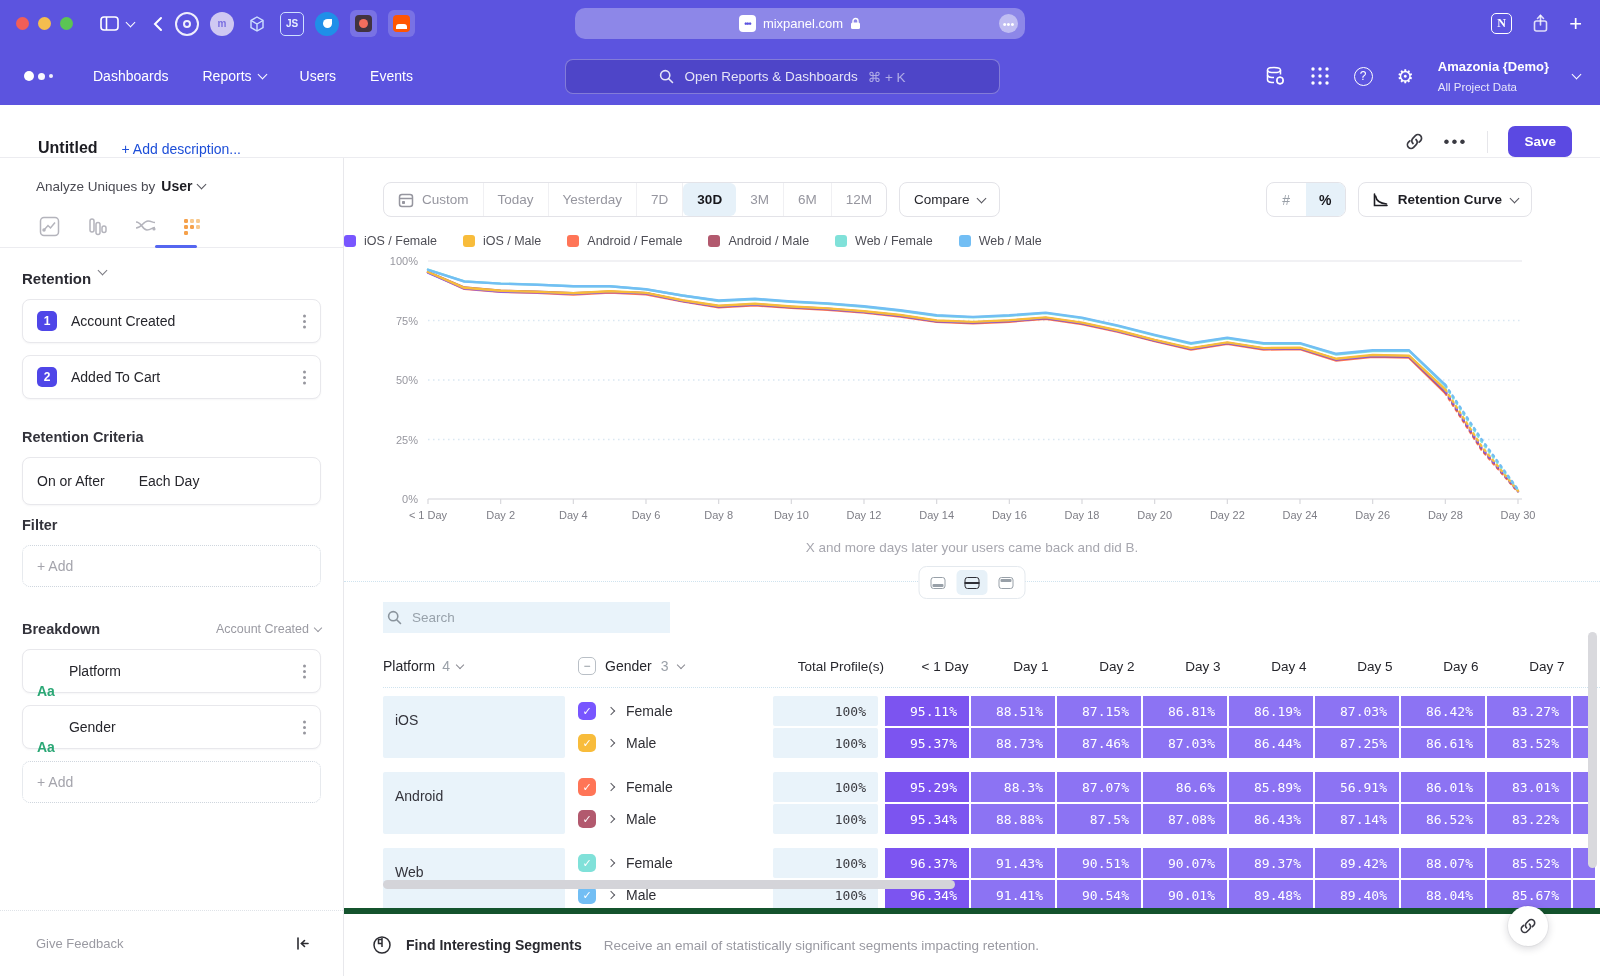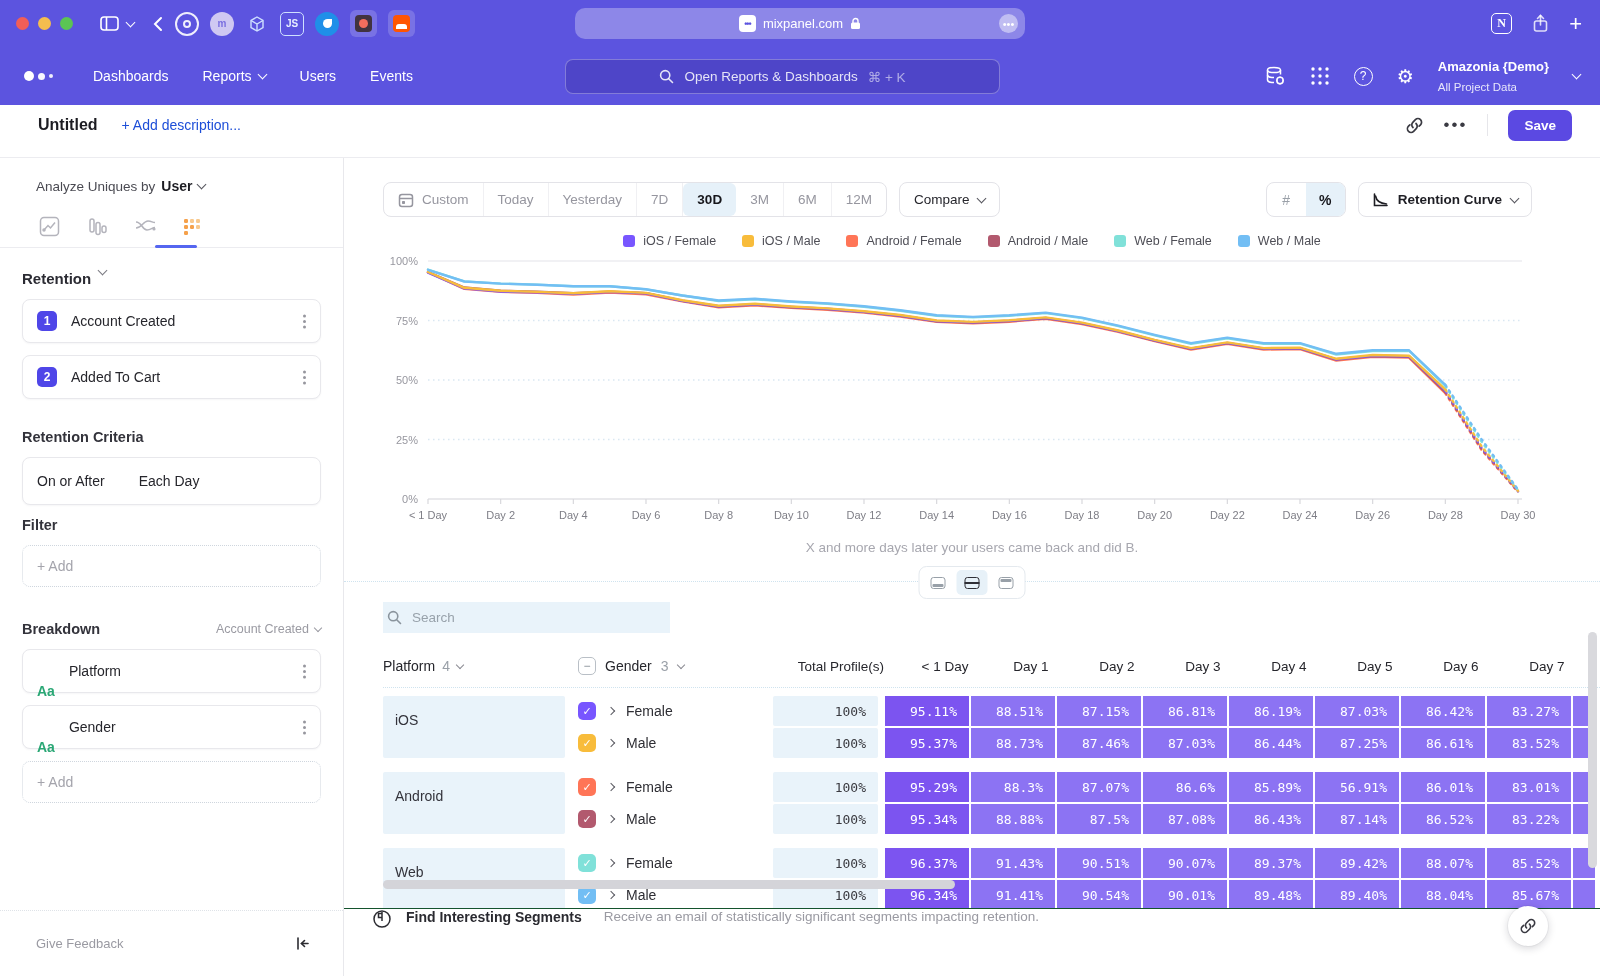--- a/index.html
+++ b/index.html
@@ -32,21 +32,21 @@
   .proj { text-align:left; line-height:1.25; }
   .proj .p1 { font-size:13px; font-weight:bold; }
   .proj .p2 { font-size:11.5px; opacity:.85; }
 
   
   .chev { width:7px; height:7px; border-right:1.6px solid currentColor; border-bottom:1.6px solid currentColor; transform:rotate(45deg); display:inline-block; margin-top:-3px; flex:none; }
   .chev-r { width:6px; height:6px; border-right:1.6px solid #5a5a62; border-bottom:1.6px solid #5a5a62; transform:rotate(-45deg); display:inline-block; flex:none; }
   .kebab { width:3px; height:3px; border-radius:50%; background:#96969e; box-shadow:0 -5.5px 0 #96969e, 0 5.5px 0 #96969e; flex:none; }
 
   
-  .rheader { height:53px; background:#fff; border-bottom:1px solid #ececf0; display:flex; align-items:center; padding:0 28px 12px 38px; position:relative; }
+  .rheader { height:53px; background:#fff; border-bottom:1px solid #ececf0; display:flex; align-items:flex-end; padding:0 28px 0 38px; position:relative; }
   .rtitle { font-size:16px; font-weight:bold; color:#1c1c22; margin-right:24px; }
   .rdesc { font-size:14px; color:#1d4ed8; }
   .rh-right { position:absolute; right:28px; display:flex; align-items:center; gap:20px; }
   .vline { width:1px; height:22px; background:#e6e6ea; }
   .save-btn { background:#5b49e2; color:#fff; font-size:13.5px; font-weight:bold; border:none; border-radius:7px; padding:8px 16px; }
 
   
   .content { display:flex; height:818px; position:relative; }
   .sidebar { width:344px; flex:none; border-right:1px solid #e8e8ec; position:relative; background:#fff; }
   .main { flex:1; position:relative; overflow:hidden; background:#fff; }
@@ -81,21 +81,21 @@
   .cmp-btn { margin-left:12px; height:35px; border:1px solid #e3e3e8; border-radius:8px; background:#fff; display:flex; align-items:center; gap:9px; padding:0 14px; font-size:13.5px; color:#26262c; }
   .cmp-btn .chev { color:#55555d; }
   .tb-right { margin-left:auto; display:flex; align-items:center; gap:12px; }
   .vt { display:flex; border:1px solid #e3e3e8; border-radius:8px; overflow:hidden; height:35px; }
   .vt span { width:39px; display:flex; align-items:center; justify-content:center; font-size:14px; color:#9aa0a8; }
   .vt span.active { background:#e6f1f9; color:#17171c; font-weight:bold; }
   .curve-btn { height:35px; border:1px solid #e3e3e8; border-radius:8px; background:#fff; display:flex; align-items:center; gap:9px; padding:0 13px; font-size:13.5px; font-weight:bold; color:#1e1e24; }
   .curve-btn .chev { color:#55555d; }
 
   
-  .legend { margin-top:17px; display:flex; justify-content:center; gap:26px; }
+  .legend { margin-top:17px; display:flex; justify-content:flex-start; gap:26px; }
   .lg-item { display:flex; align-items:center; gap:8px; font-size:12.5px; color:#4e4e56; }
   .lg-sw { width:12px; height:12px; border-radius:3px; flex:none; }
   .chartwrap { margin-left:26px; margin-top:4px; }
   .caption { text-align:center; font-size:13.5px; color:#a7a7af; margin-top:10px; }
 
   .divider-row { margin-top:26px; position:relative; height:0; border-top:1px dotted #cfe3ef; }
   .ltoggle { position:absolute; left:50%; top:-16px; transform:translateX(-50%); background:#fff; border:1px solid #e4e9ee; border-radius:8px; display:flex; gap:3px; padding:3px; }
   .lt-btn { width:31px; height:25px; border-radius:5px; display:flex; align-items:center; justify-content:center; }
   .lt-btn.active { background:#e7f1f8; }
   .lt-ic { width:15px; height:12px; border:1.5px solid #98a0a8; border-radius:3px; position:relative; }
@@ -128,21 +128,21 @@
   .glabel { font-size:14px; color:#2e2e34; }
   .total-cell { width:105px; height:30px; flex:none; background:#e9f3fa; border-radius:2px; display:flex; align-items:center; justify-content:flex-end; padding-right:12px; font-size:13px; color:#3a3a40; margin-left:18px; margin-right:7px; }
   .pcell { width:84px; height:30px; margin-right:2px; flex:none; background:#8c73f3; display:flex; align-items:center; justify-content:flex-end; padding-right:12px; font-size:13px; color:#fff; }
   .pcell.first { background:#7c54f0; }
   .pcell.sliver { width:22px; padding:0; margin-right:0; }
 
   .hscroll { position:absolute; left:0; top:278px; width:572px; height:9px; border-radius:5px; background:#d4d4d9; z-index:5; }
   .vscroll { position:absolute; right:3px; top:474px; width:9px; height:236px; border-radius:5px; background:#d9d9dd; z-index:5; }
 
   
-  .footer { position:absolute; left:344px; right:0; bottom:0; height:68px; background:#fff; border-top:1px solid #14532d; display:flex; align-items:flex-start; padding-left:28px; gap:14px; z-index:6; }
+  .footer { position:absolute; left:344px; right:0; bottom:0; height:68px; background:#fff; border-top:6px solid #14532d; display:flex; align-items:center; padding-left:28px; gap:14px; z-index:6; }
   .foot-title { font-size:14px; font-weight:bold; color:#2a2a30; }
   .foot-sub { font-size:13.5px; color:#9a9aa2; margin-left:8px; }
   .fab { position:absolute; right:52px; bottom:30px; width:40px; height:40px; border-radius:50%; background:#fff; box-shadow:0 2px 8px rgba(20,20,40,.18), 0 0 0 1px rgba(20,20,40,.04); display:flex; align-items:center; justify-content:center; z-index:8; }
 </style>
 </head>
 <body>
 
 <div class="chrome">
   <span class="tl r"></span>
   <span class="tl y"></span>

